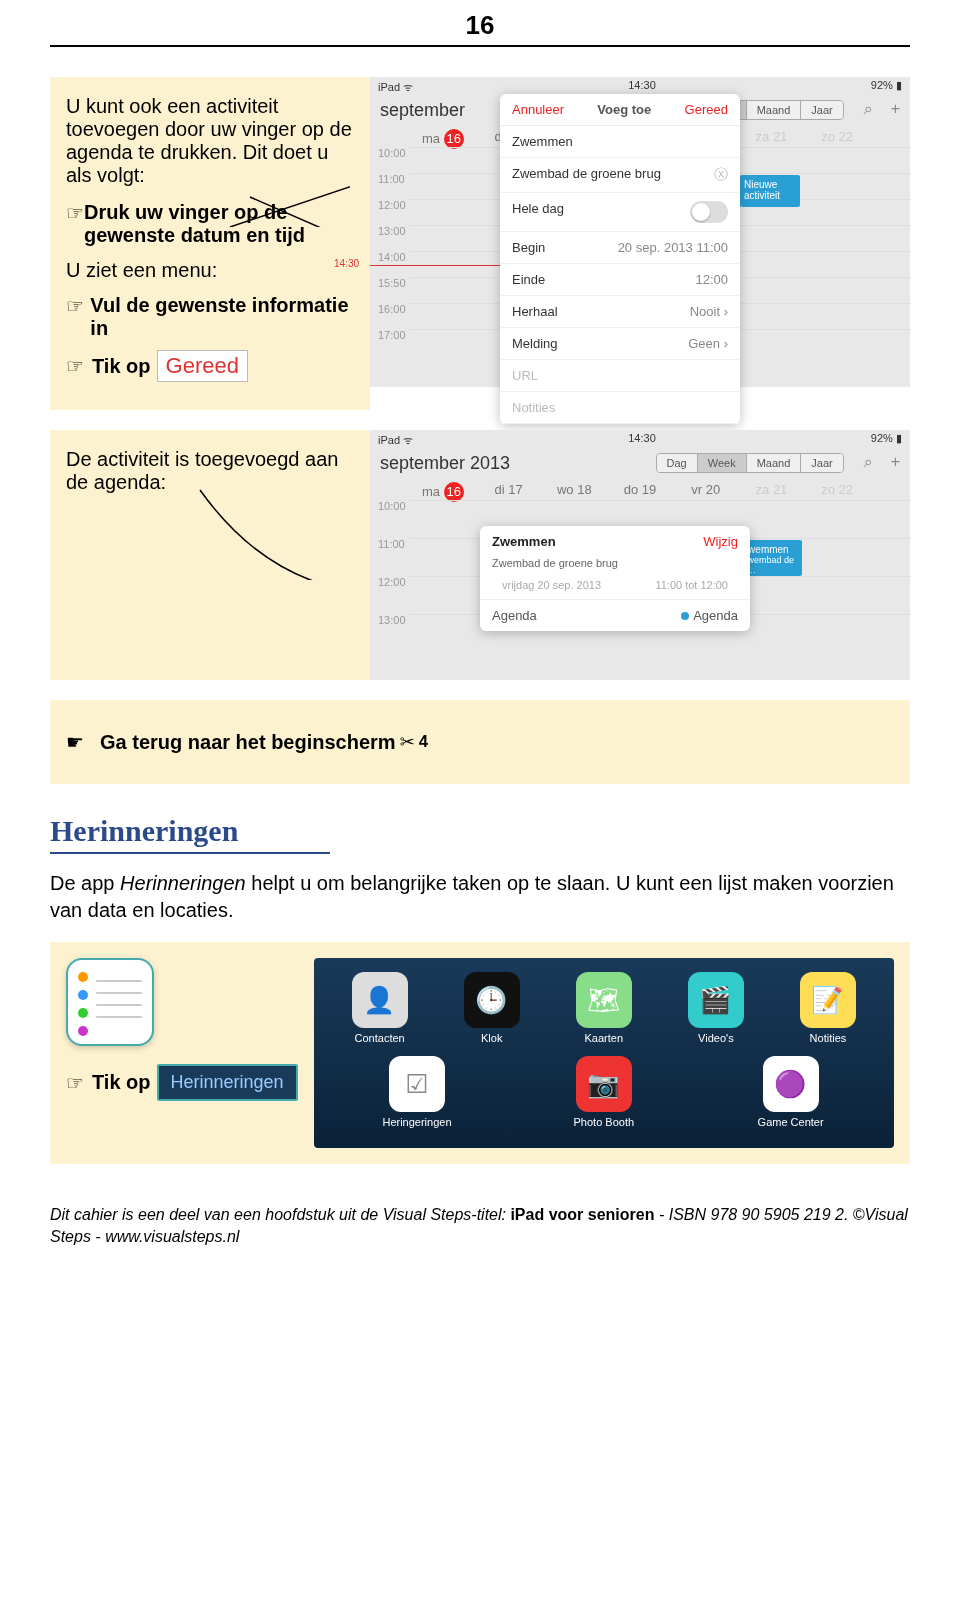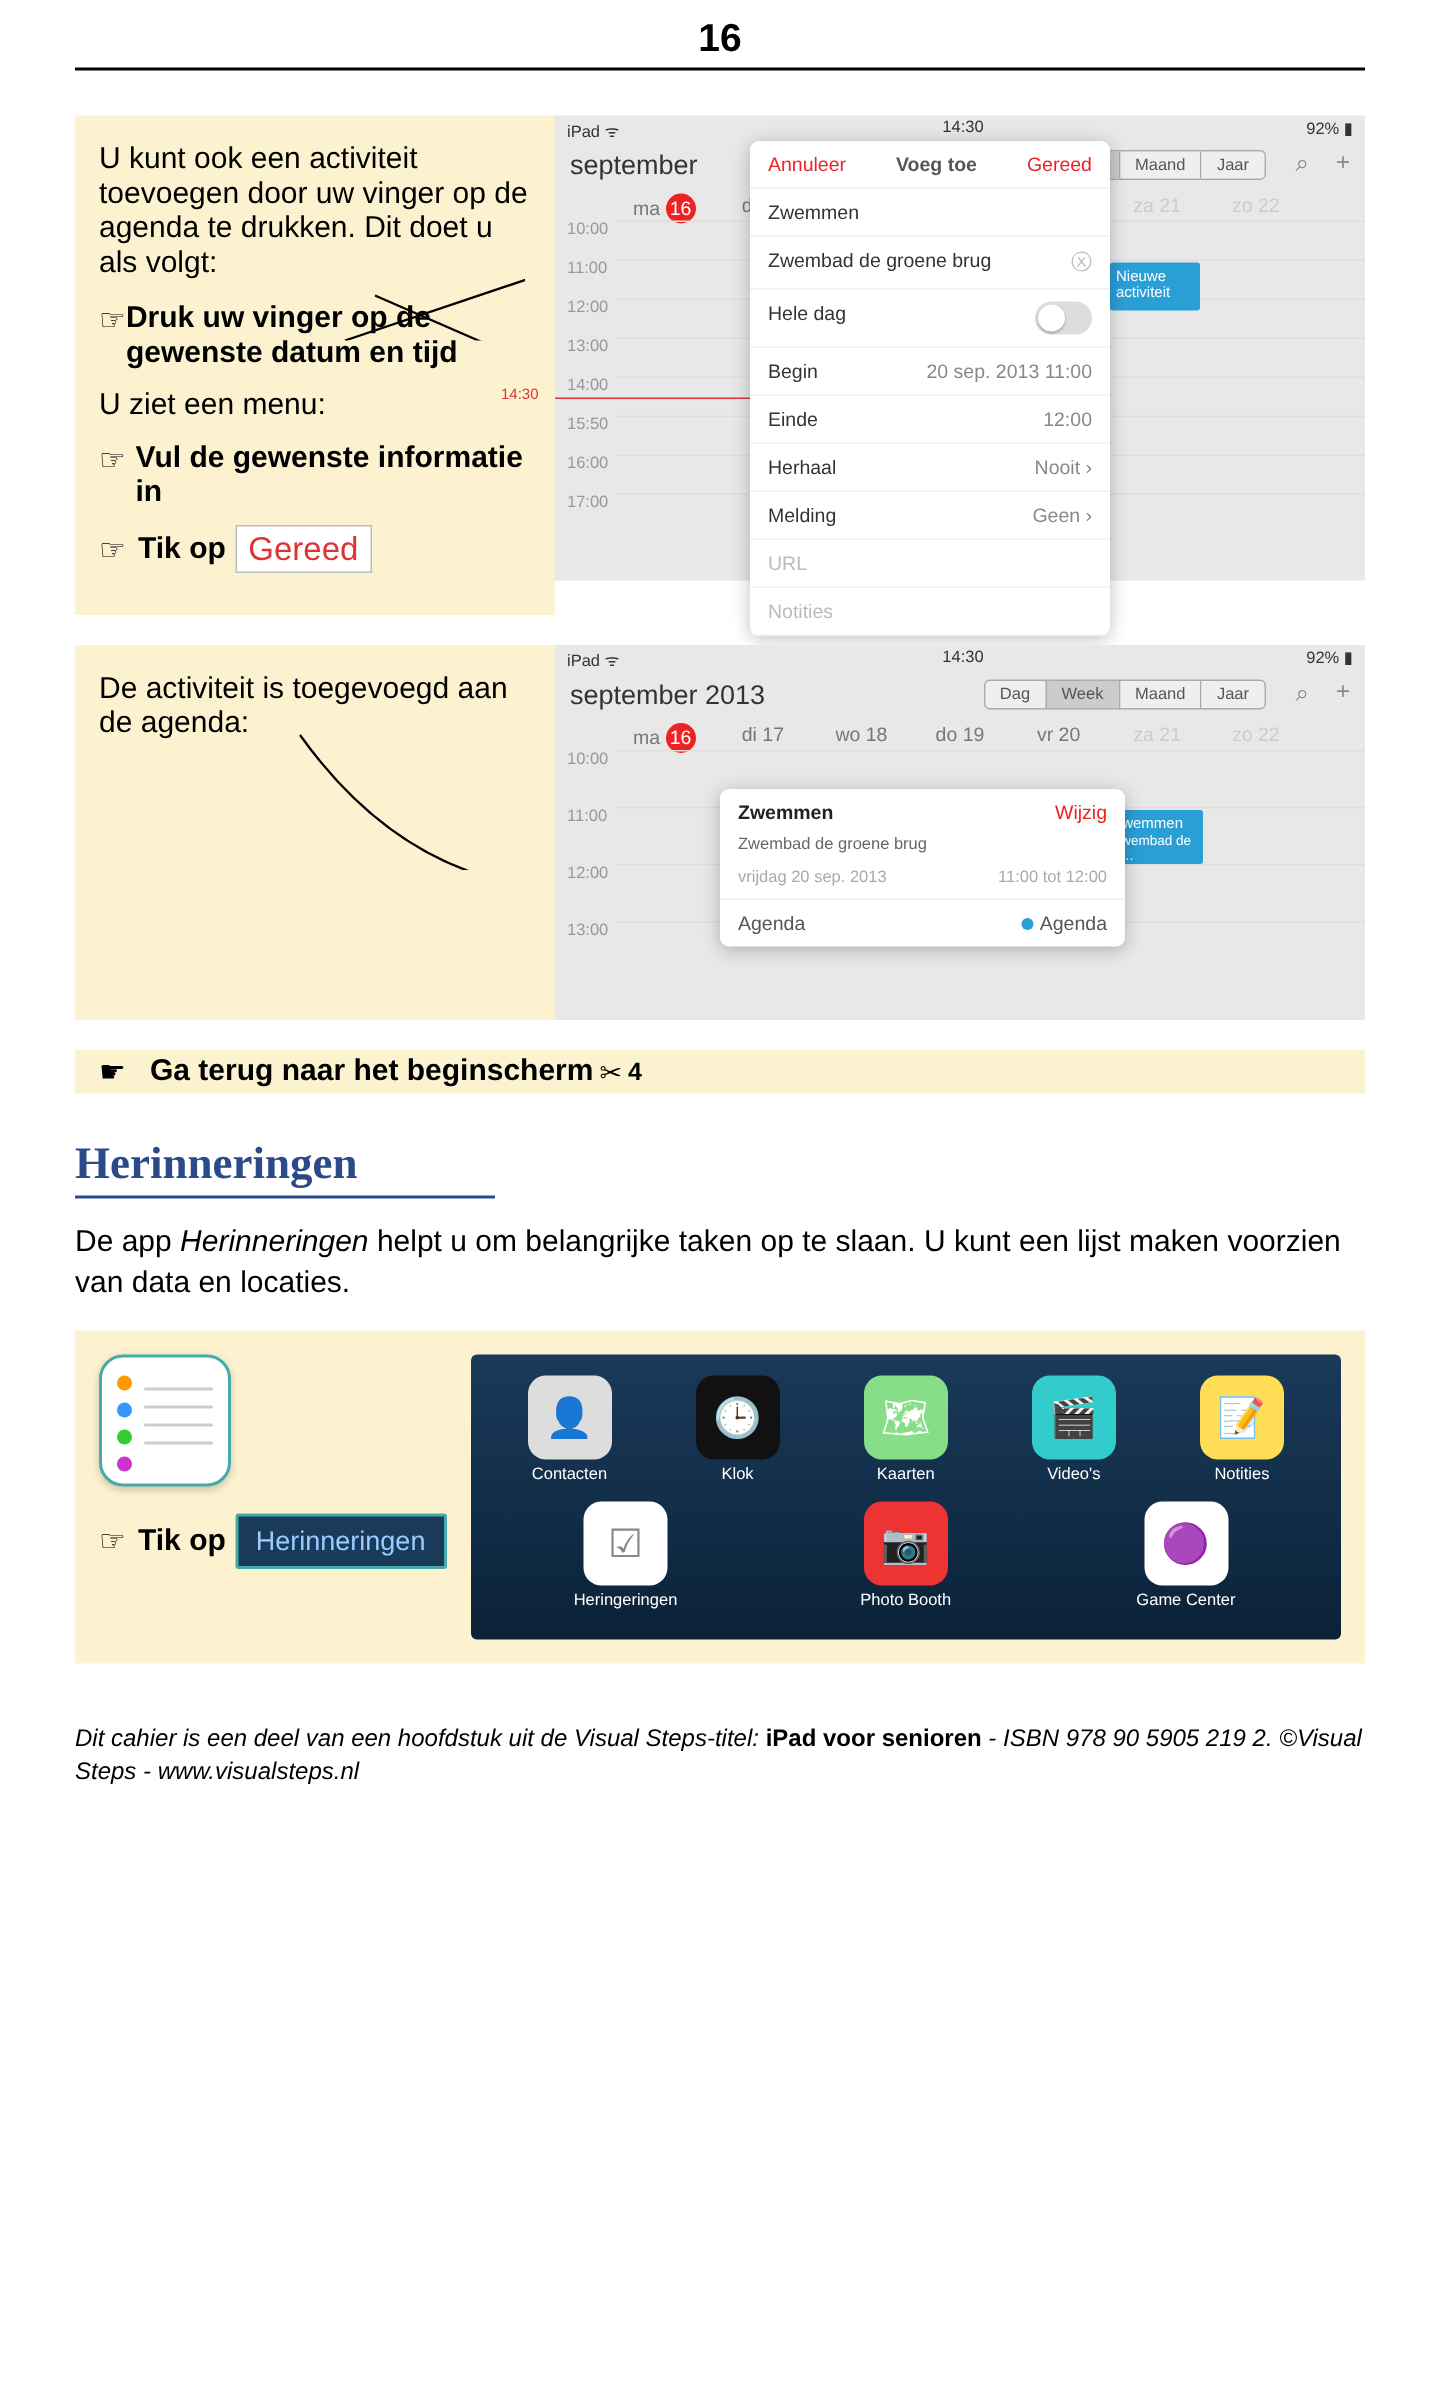--- a/index.html
+++ b/index.html
@@ -50,27 +50,27 @@
   .popup .toggle::after { content: ""; position: absolute; width: 18px; height: 18px; background: #fff; border-radius: 50%; top: 2px; left: 2px; box-shadow: 0 1px 2px rgba(0,0,0,.3); }
   .popup .clear-x { color: #bbb; font-size: 14px; }
   
   
   .ipad2 { height: 250px; }
   .popup2 { left: 110px; top: 96px; width: 270px; }
   .popup2 .phead2 { display: flex; justify-content: space-between; padding: 8px 12px; }
   .popup2 .phead2 .t { font-weight: bold; color: #222; }
   .popup2 .phead2 .w { color: #e22; }
   .popup2 .sub { padding: 0 12px 6px; font-size: 11px; color: #666; }
-  .popup2 .meta { display: flex; justify-content: space-between; padding: 4px 12px 8px; font-size: 11px; color: #aaa; border-bottom: 1px solid #eee; }
+  .popup2 .meta { display: flex; justify-content: space-between; padding: 4px 22px 8px; font-size: 11px; color: #aaa; border-bottom: 1px solid #eee; }
   .popup2 .arow { display: flex; justify-content: space-between; padding: 8px 12px; font-size: 13px; }
   .popup2 .dot { display: inline-block; width: 8px; height: 8px; background: #2a9fd6; border-radius: 50%; margin-right: 4px; }
   
   .svg-overlay { position: absolute; inset: 0; pointer-events: none; }
   
-  .full-cream { background: #fdf2d0; margin: 0 50px 24px; padding: 2px 16px; font-size: 20px; display: flex; align-items: center; }
+  .full-cream { background: #fdf2d0; margin: 0 50px 24px; padding: 30px 16px; font-size: 20px; display: flex; align-items: center; }
   .scissor { font-size: 18px; margin: 0 4px; }
   
   .h2 { font-family: Georgia, serif; color: #2b4a8a; font-size: 30px; margin: 30px 50px 4px; }
   .h2-line { height: 2px; background: linear-gradient(to right, #2b4a8a 0, #2b4a8a 280px, transparent 280px); margin: 0 50px 16px; }
   .para { margin: 0 50px 18px; font-size: 20px; line-height: 1.35; }
   .para em { font-style: italic; }
   
   
   .dock-row { margin: 0 50px 30px; background: #fdf2d0; padding: 16px; display: flex; gap: 16px; align-items: flex-start; position: relative; }
   .reminders-tile { width: 88px; height: 88px; background: #fff; border-radius: 16px; box-shadow: 0 2px 6px rgba(0,0,0,.2); padding: 10px; position: relative; border: 2px solid #4aa; }

